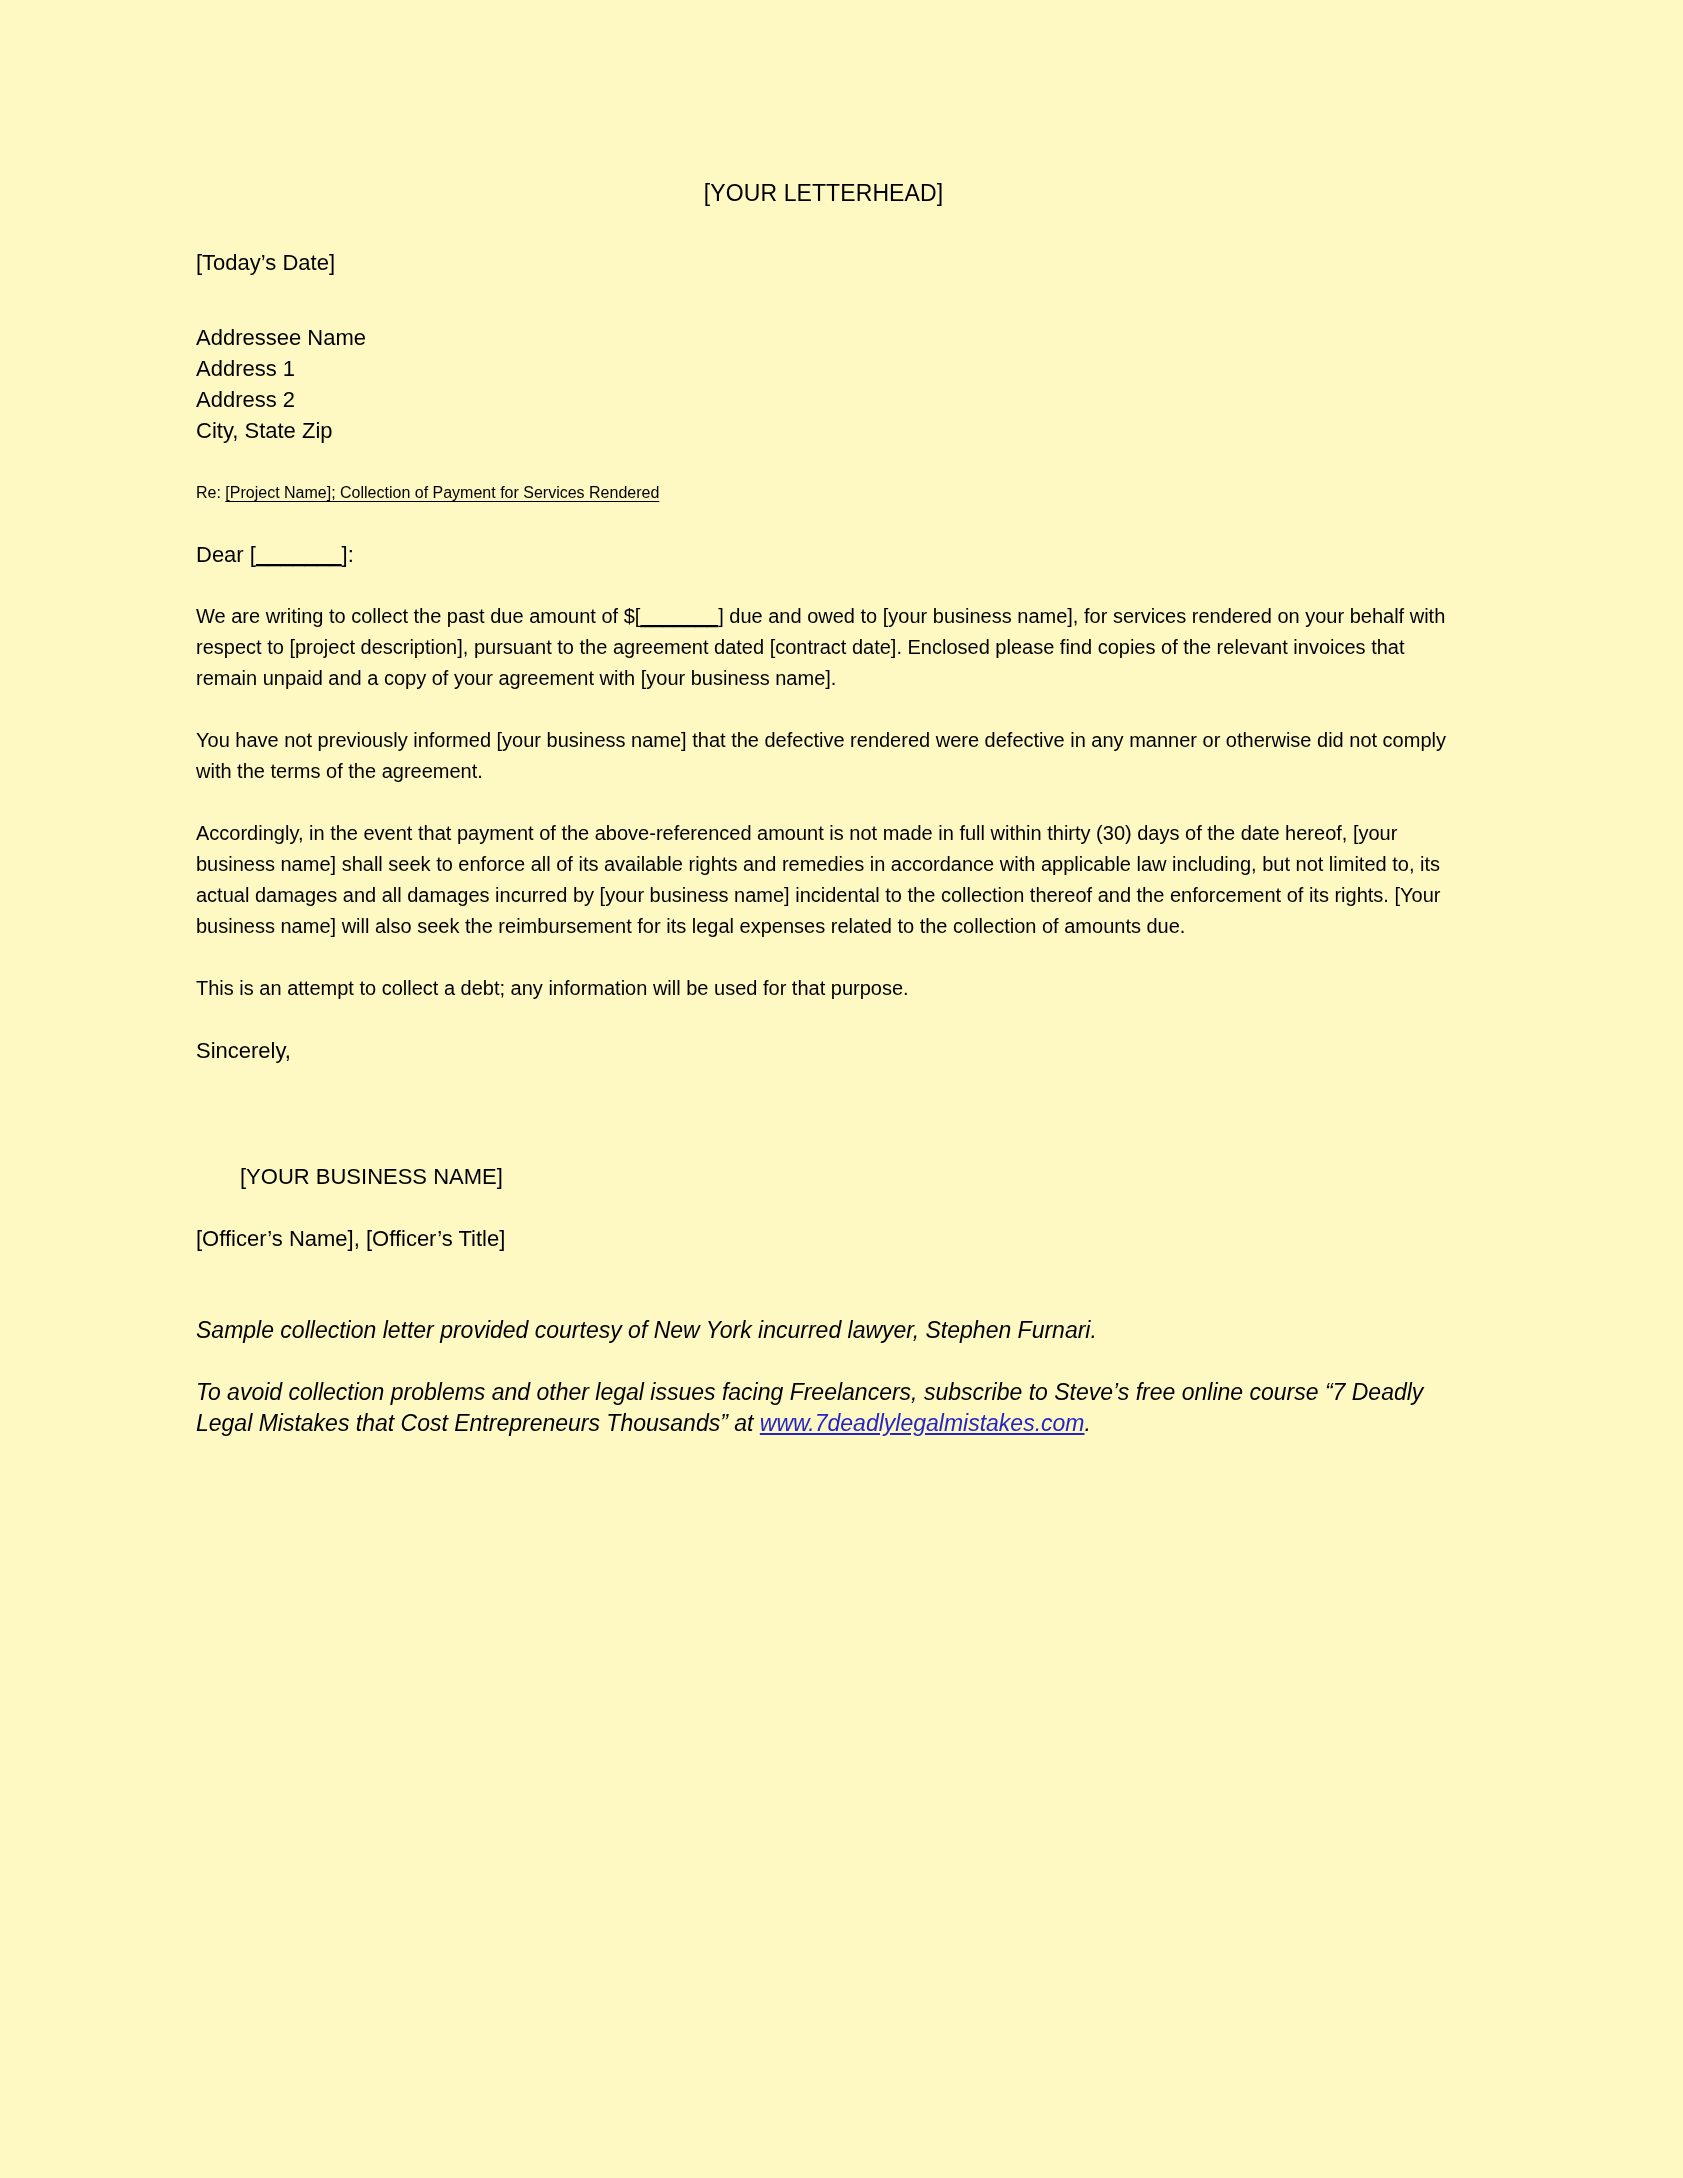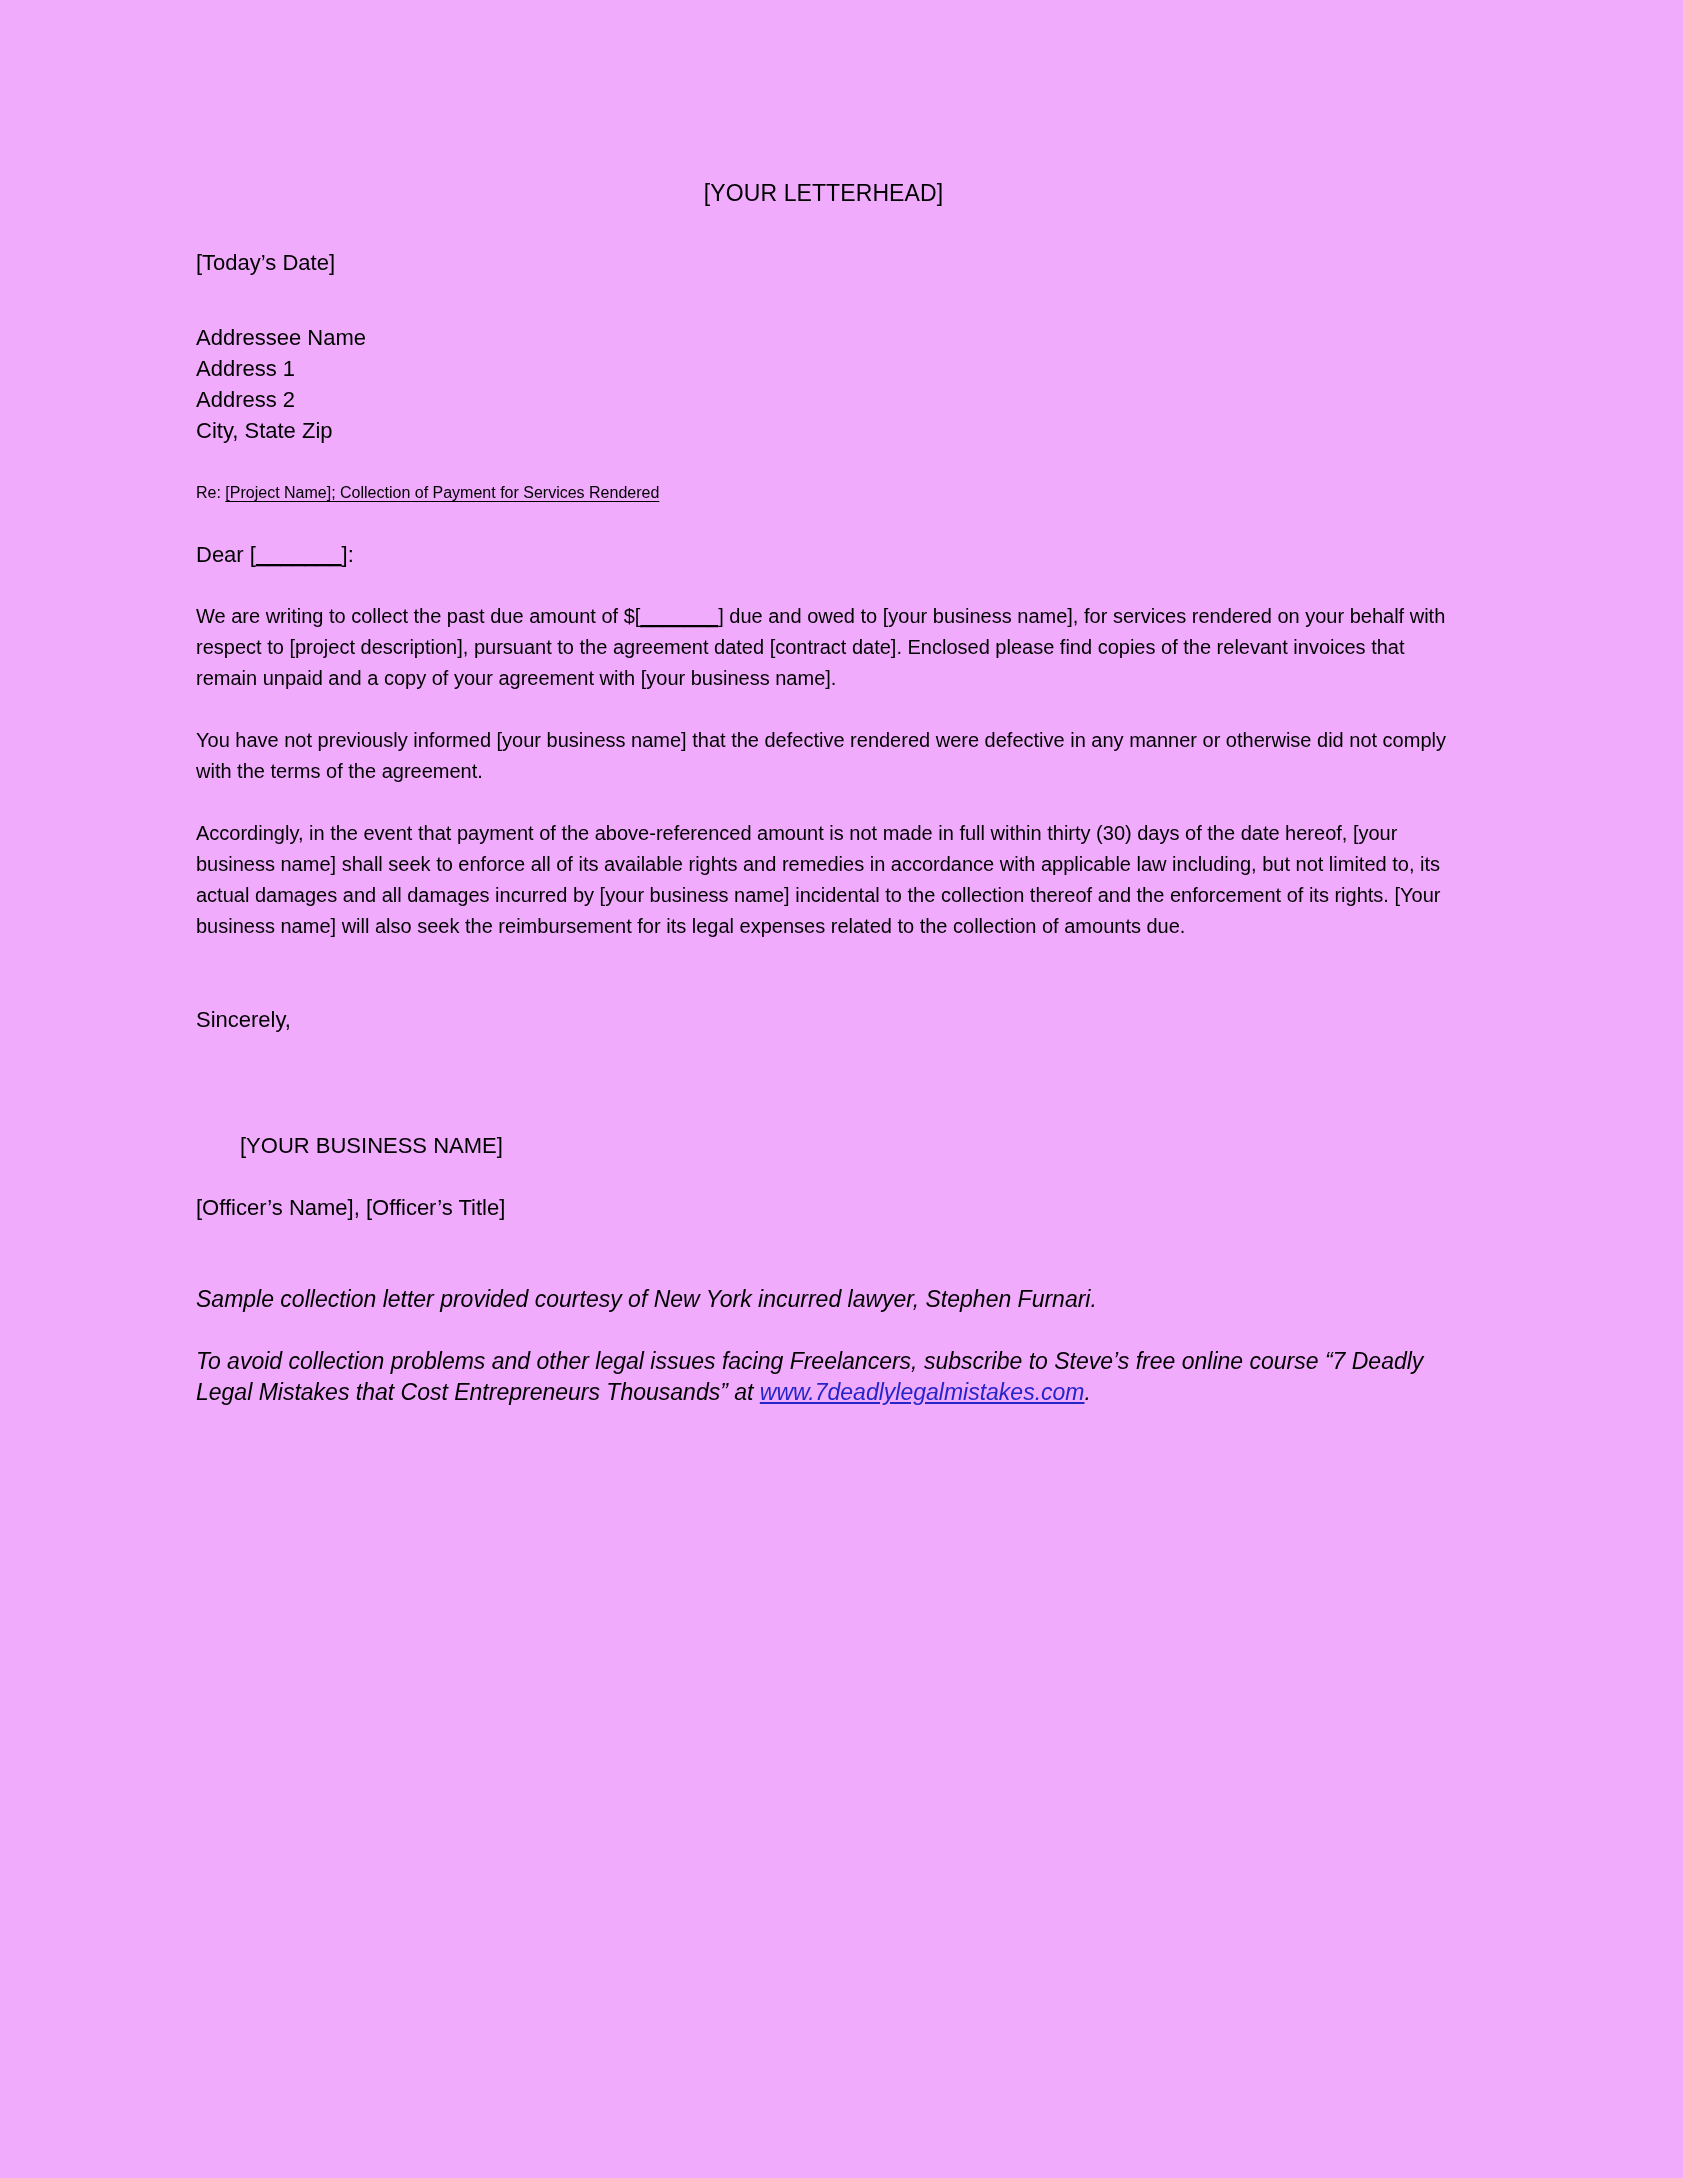--- a/index.html
+++ b/index.html
@@ -12,21 +12,21 @@
     height: 2178px;
     font-family: "Liberation Sans", sans-serif;
     color: #000000;
     -webkit-font-smoothing: antialiased;
   }
 
   .page {
     position: relative;
     width: 1683px;
     height: 2178px;
-    background: #f0abfc;
+    background: #fef9c3;
     box-sizing: border-box;
   }
 
   .content {
     position: absolute;
     left: 196px;
     top: 178px;
     width: 1255px;
   }
 
@@ -122,20 +122,21 @@
     <div class="gap-md"></div>
 
     <p class="para">You have not previously informed [your business name] that the defective rendered were defective in any manner or otherwise did not comply with the terms of the agreement.</p>
 
     <div class="gap-md"></div>
 
     <p class="para">Accordingly, in the event that payment of the above-referenced amount is not made in full within thirty (30) days of the date hereof, [your business name] shall seek to enforce all of its available rights and remedies in accordance with applicable law including, but not limited to, its actual damages and all damages incurred by [your business name] incidental to the collection thereof and the enforcement of its rights. [Your business name] will also seek the reimbursement for its legal expenses related to the collection of amounts due.</p>
 
     <div class="gap-md"></div>
 
+    <p class="para">This is an attempt to collect a debt; any information will be used for that purpose.</p>
 
     <div class="gap-md"></div>
 
     <div class="block">Sincerely,</div>
 
     <div class="gap-xl"></div>
 
     <div class="block bold">[YOUR BUSINESS NAME]</div>
 
     <div class="gap-md"></div>

